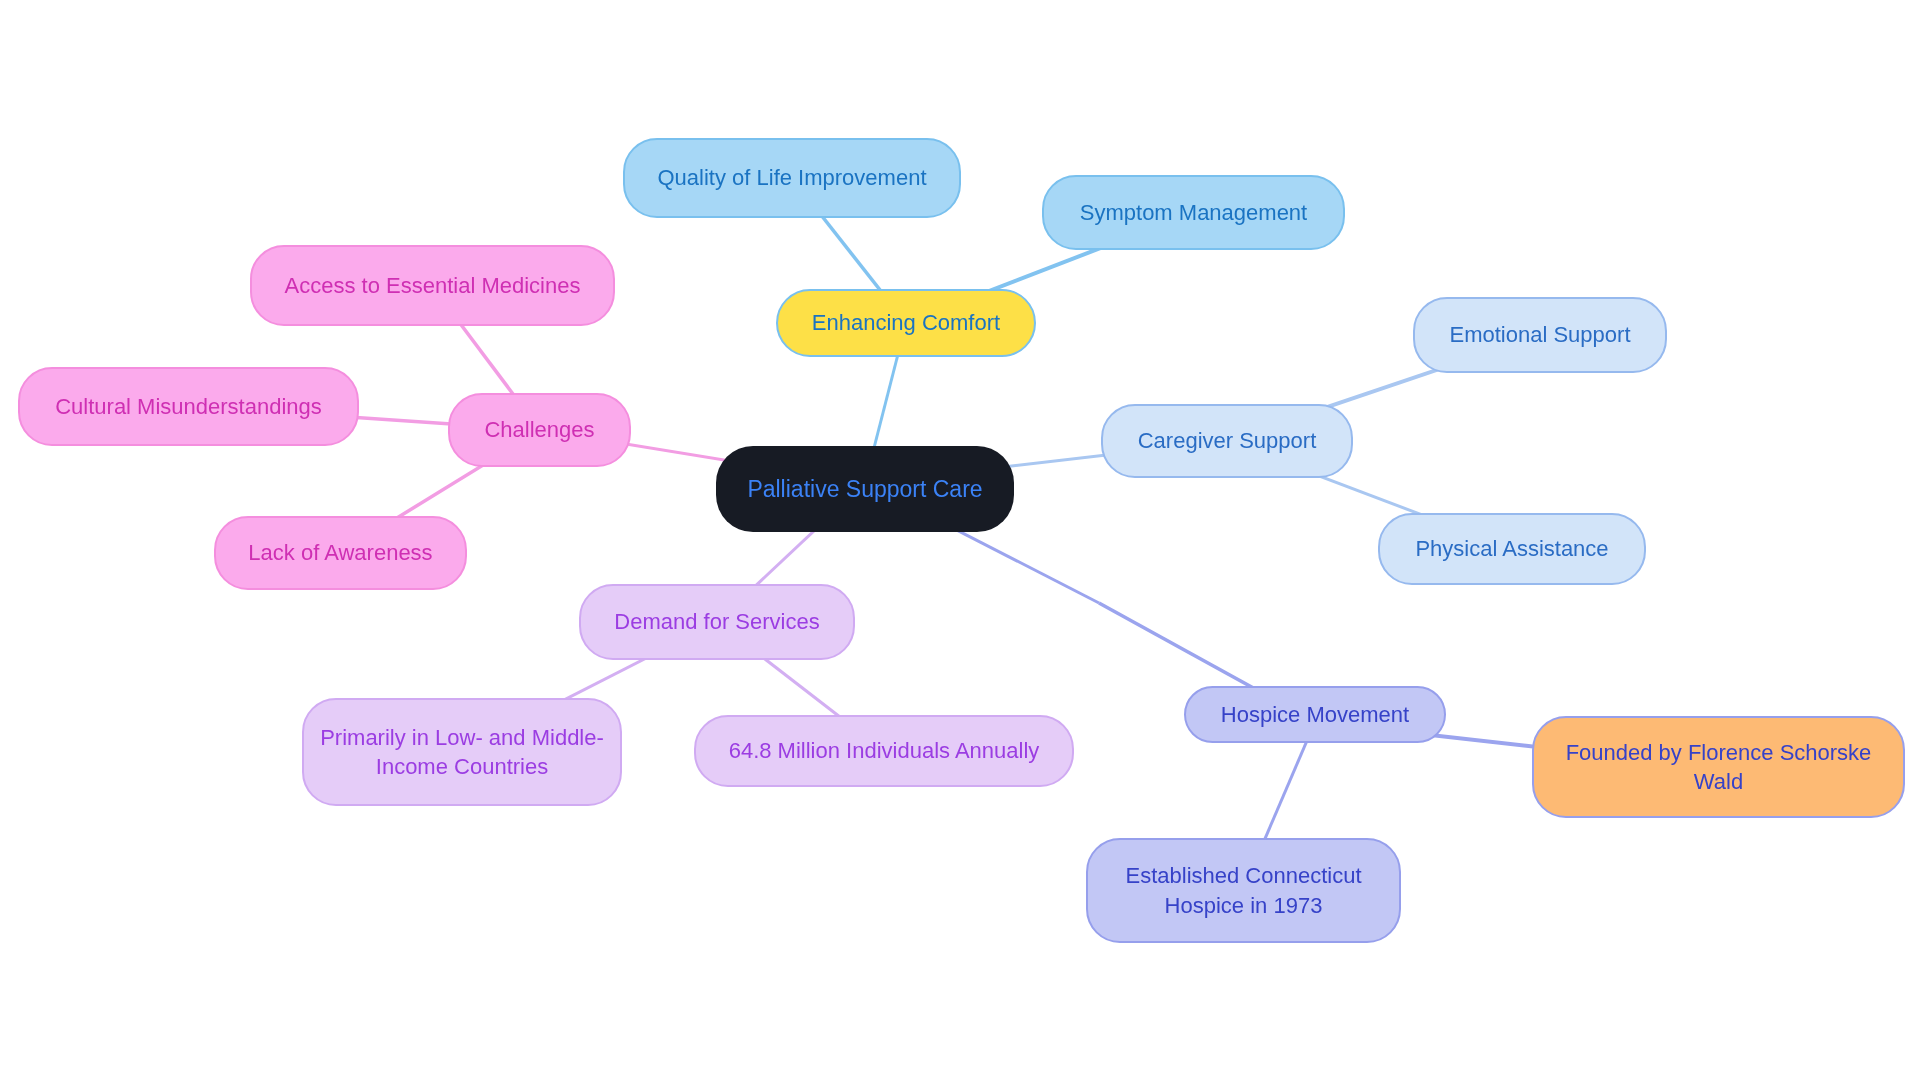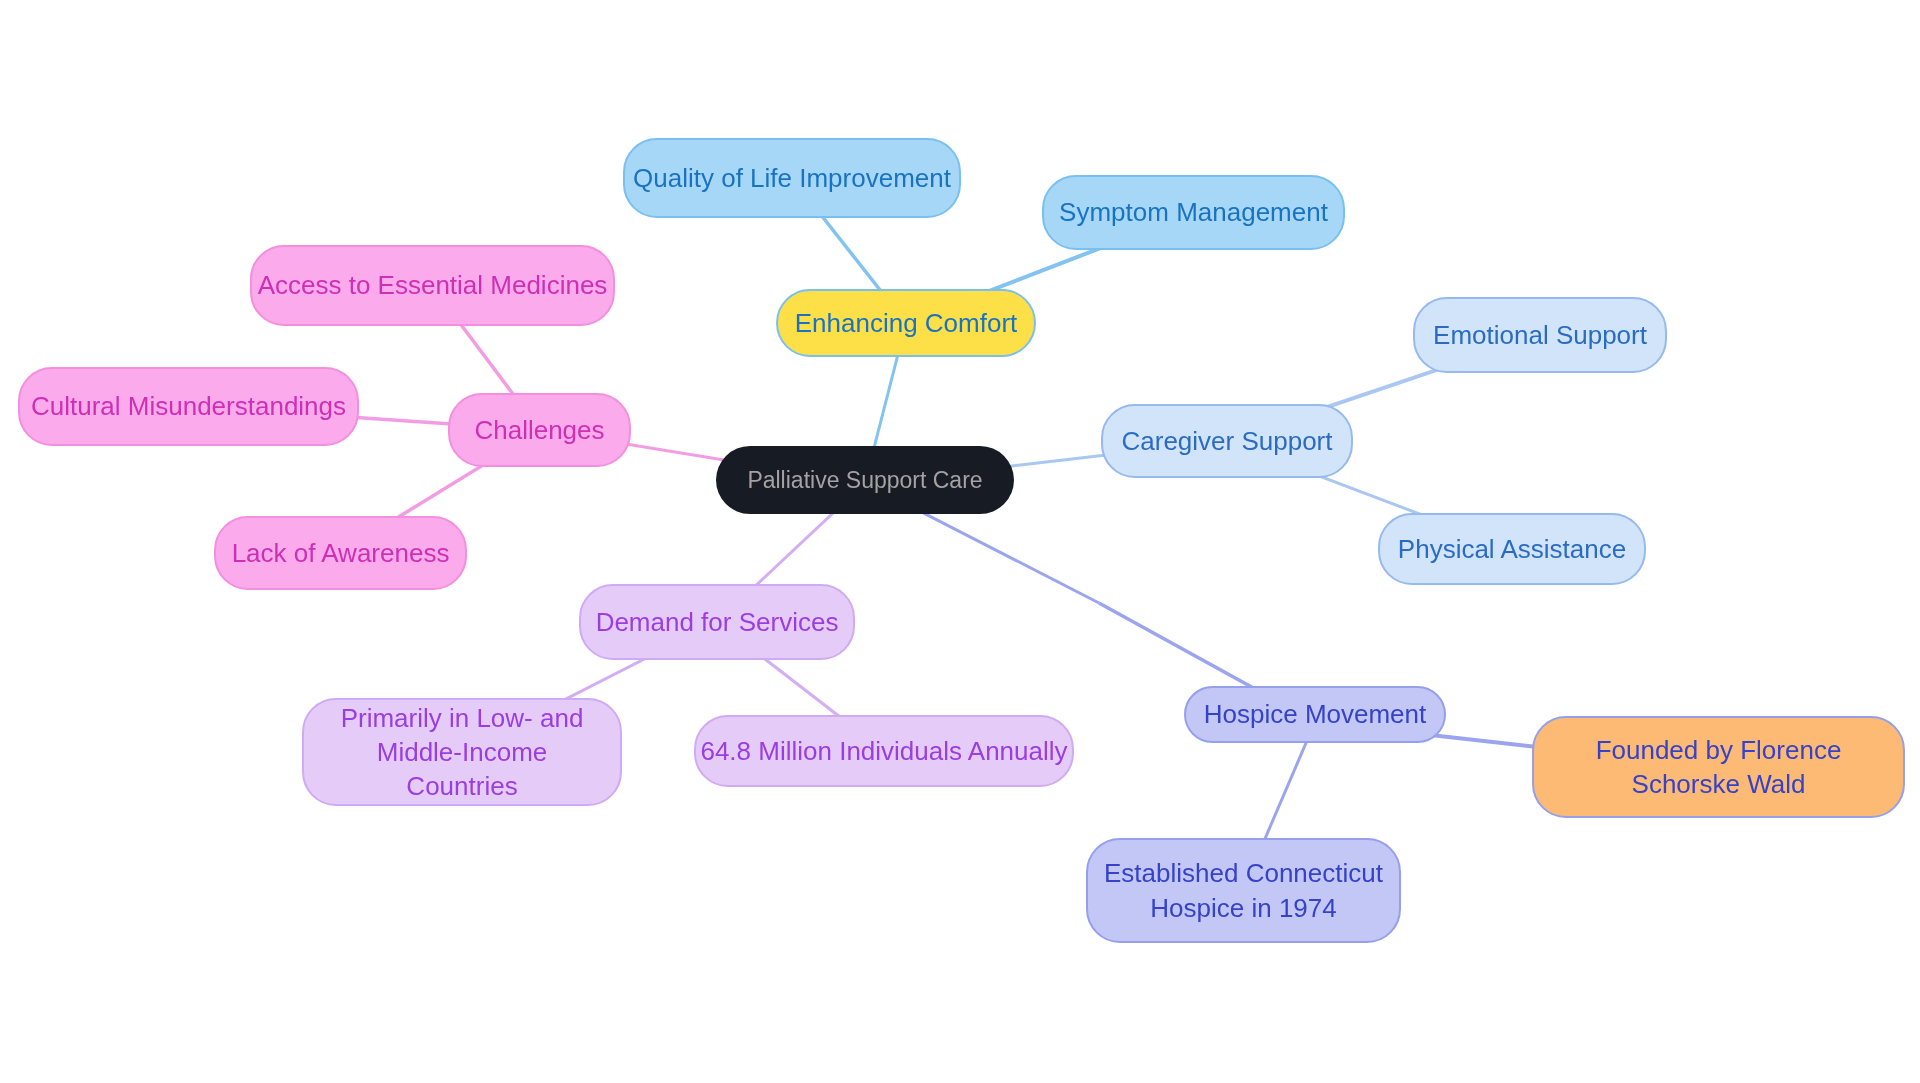--- a/index.html
+++ b/index.html
@@ -23,21 +23,21 @@
   }
   .node {
     position: absolute;
     box-sizing: border-box;
     display: flex;
     align-items: center;
     justify-content: center;
     text-align: center;
     border-radius: 34px;
     border: 2px solid transparent;
-    font-size: 26px;
+    font-size: 22px;
     line-height: 1.32;
     padding: 0 16px;
     white-space: nowrap;
     cursor: pointer;
   }
   .node.wrap {
     white-space: normal;
   }
   .node.root {
     border-radius: 37px;
@@ -82,23 +82,23 @@
 
   <div class="node" style="left: 1413px; top: 297px; width: 254px; height: 76px; background: rgb(210, 228, 249); color: rgb(42, 108, 196); border-color: rgb(150, 185, 238);">Emotional Support</div>
   <div class="node" style="left: 1101px; top: 404px; width: 252px; height: 74px; background: rgb(210, 228, 249); color: rgb(42, 108, 196); border-color: rgb(150, 185, 238);">Caregiver Support</div>
   <div class="node" style="left: 1378px; top: 513px; width: 268px; height: 72px; background: rgb(210, 228, 249); color: rgb(42, 108, 196); border-color: rgb(150, 185, 238);">Physical Assistance</div>
 
   <div class="node" style="left: 250px; top: 245px; width: 365px; height: 81px; background: rgb(251, 170, 236); color: rgb(207, 47, 179); border-color: rgb(244, 142, 222);">Access to Essential Medicines</div>
   <div class="node" style="left: 448px; top: 393px; width: 183px; height: 74px; background: rgb(251, 170, 236); color: rgb(207, 47, 179); border-color: rgb(244, 142, 222);">Challenges</div>
   <div class="node" style="left: 18px; top: 367px; width: 341px; height: 79px; background: rgb(251, 170, 236); color: rgb(207, 47, 179); border-color: rgb(244, 142, 222);">Cultural Misunderstandings</div>
   <div class="node" style="left: 214px; top: 516px; width: 253px; height: 74px; background: rgb(251, 170, 236); color: rgb(207, 47, 179); border-color: rgb(244, 142, 222);">Lack of Awareness</div>
 
-  <div class="node root" style="left: 716px; top: 446px; width: 298px; height: 68px; background: rgb(23, 27, 36); color: #a3a3a3;">Palliative Support Care</div>
+  <div class="node root" style="left: 716px; top: 446px; width: 298px; height: 86px; background: rgb(23, 27, 36); color: #3b82f6;">Palliative Support Care</div>
 
   <div class="node" style="left: 579px; top: 584px; width: 276px; height: 76px; background: rgb(229, 204, 248); color: rgb(155, 61, 226); border-color: rgb(208, 170, 242);">Demand for Services</div>
   <div class="node wrap" style="left: 302px; top: 698px; width: 320px; height: 108px; background: rgb(229, 204, 248); color: rgb(155, 61, 226); border-color: rgb(208, 170, 242);">Primarily in Low- and Middle-Income Countries</div>
   <div class="node" style="left: 694px; top: 715px; width: 380px; height: 72px; background: rgb(229, 204, 248); color: rgb(155, 61, 226); border-color: rgb(208, 170, 242);">64.8 Million Individuals Annually</div>
 
   <div class="node" style="left: 1184px; top: 686px; width: 262px; height: 57px; background: rgb(194, 199, 245); color: rgb(54, 66, 200); border-color: rgb(150, 159, 236);">Hospice Movement</div>
   <div class="node wrap" style="left: 1532px; top: 716px; width: 373px; height: 102px; background: #fdba74; color: rgb(54, 66, 200); border-color: rgb(150, 159, 236);">Founded by Florence Schorske Wald</div>
-  <div class="node wrap" style="left: 1086px; top: 838px; width: 315px; height: 105px; background: rgb(194, 199, 245); color: rgb(54, 66, 200); border-color: rgb(150, 159, 236);">Established Connecticut Hospice in 1974</div>
+  <div class="node wrap" style="left: 1086px; top: 838px; width: 315px; height: 105px; background: rgb(194, 199, 245); color: rgb(54, 66, 200); border-color: rgb(150, 159, 236);">Established Connecticut Hospice in 1973</div>
 
 </div>
 
 </body></html>

